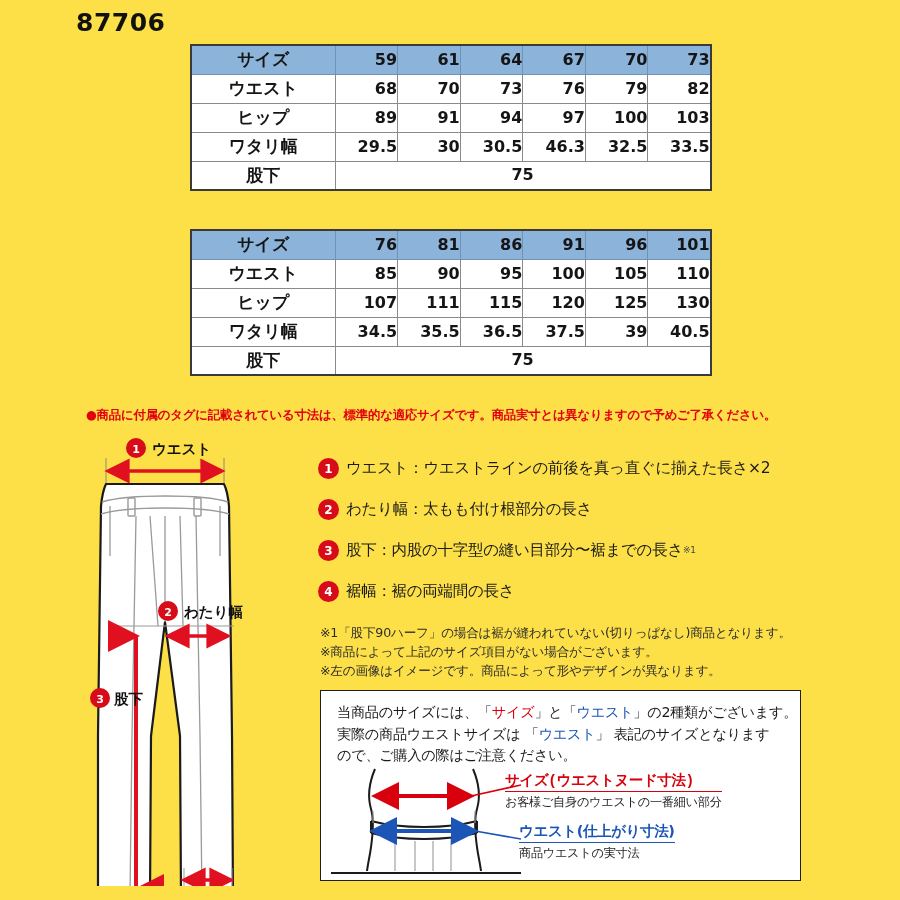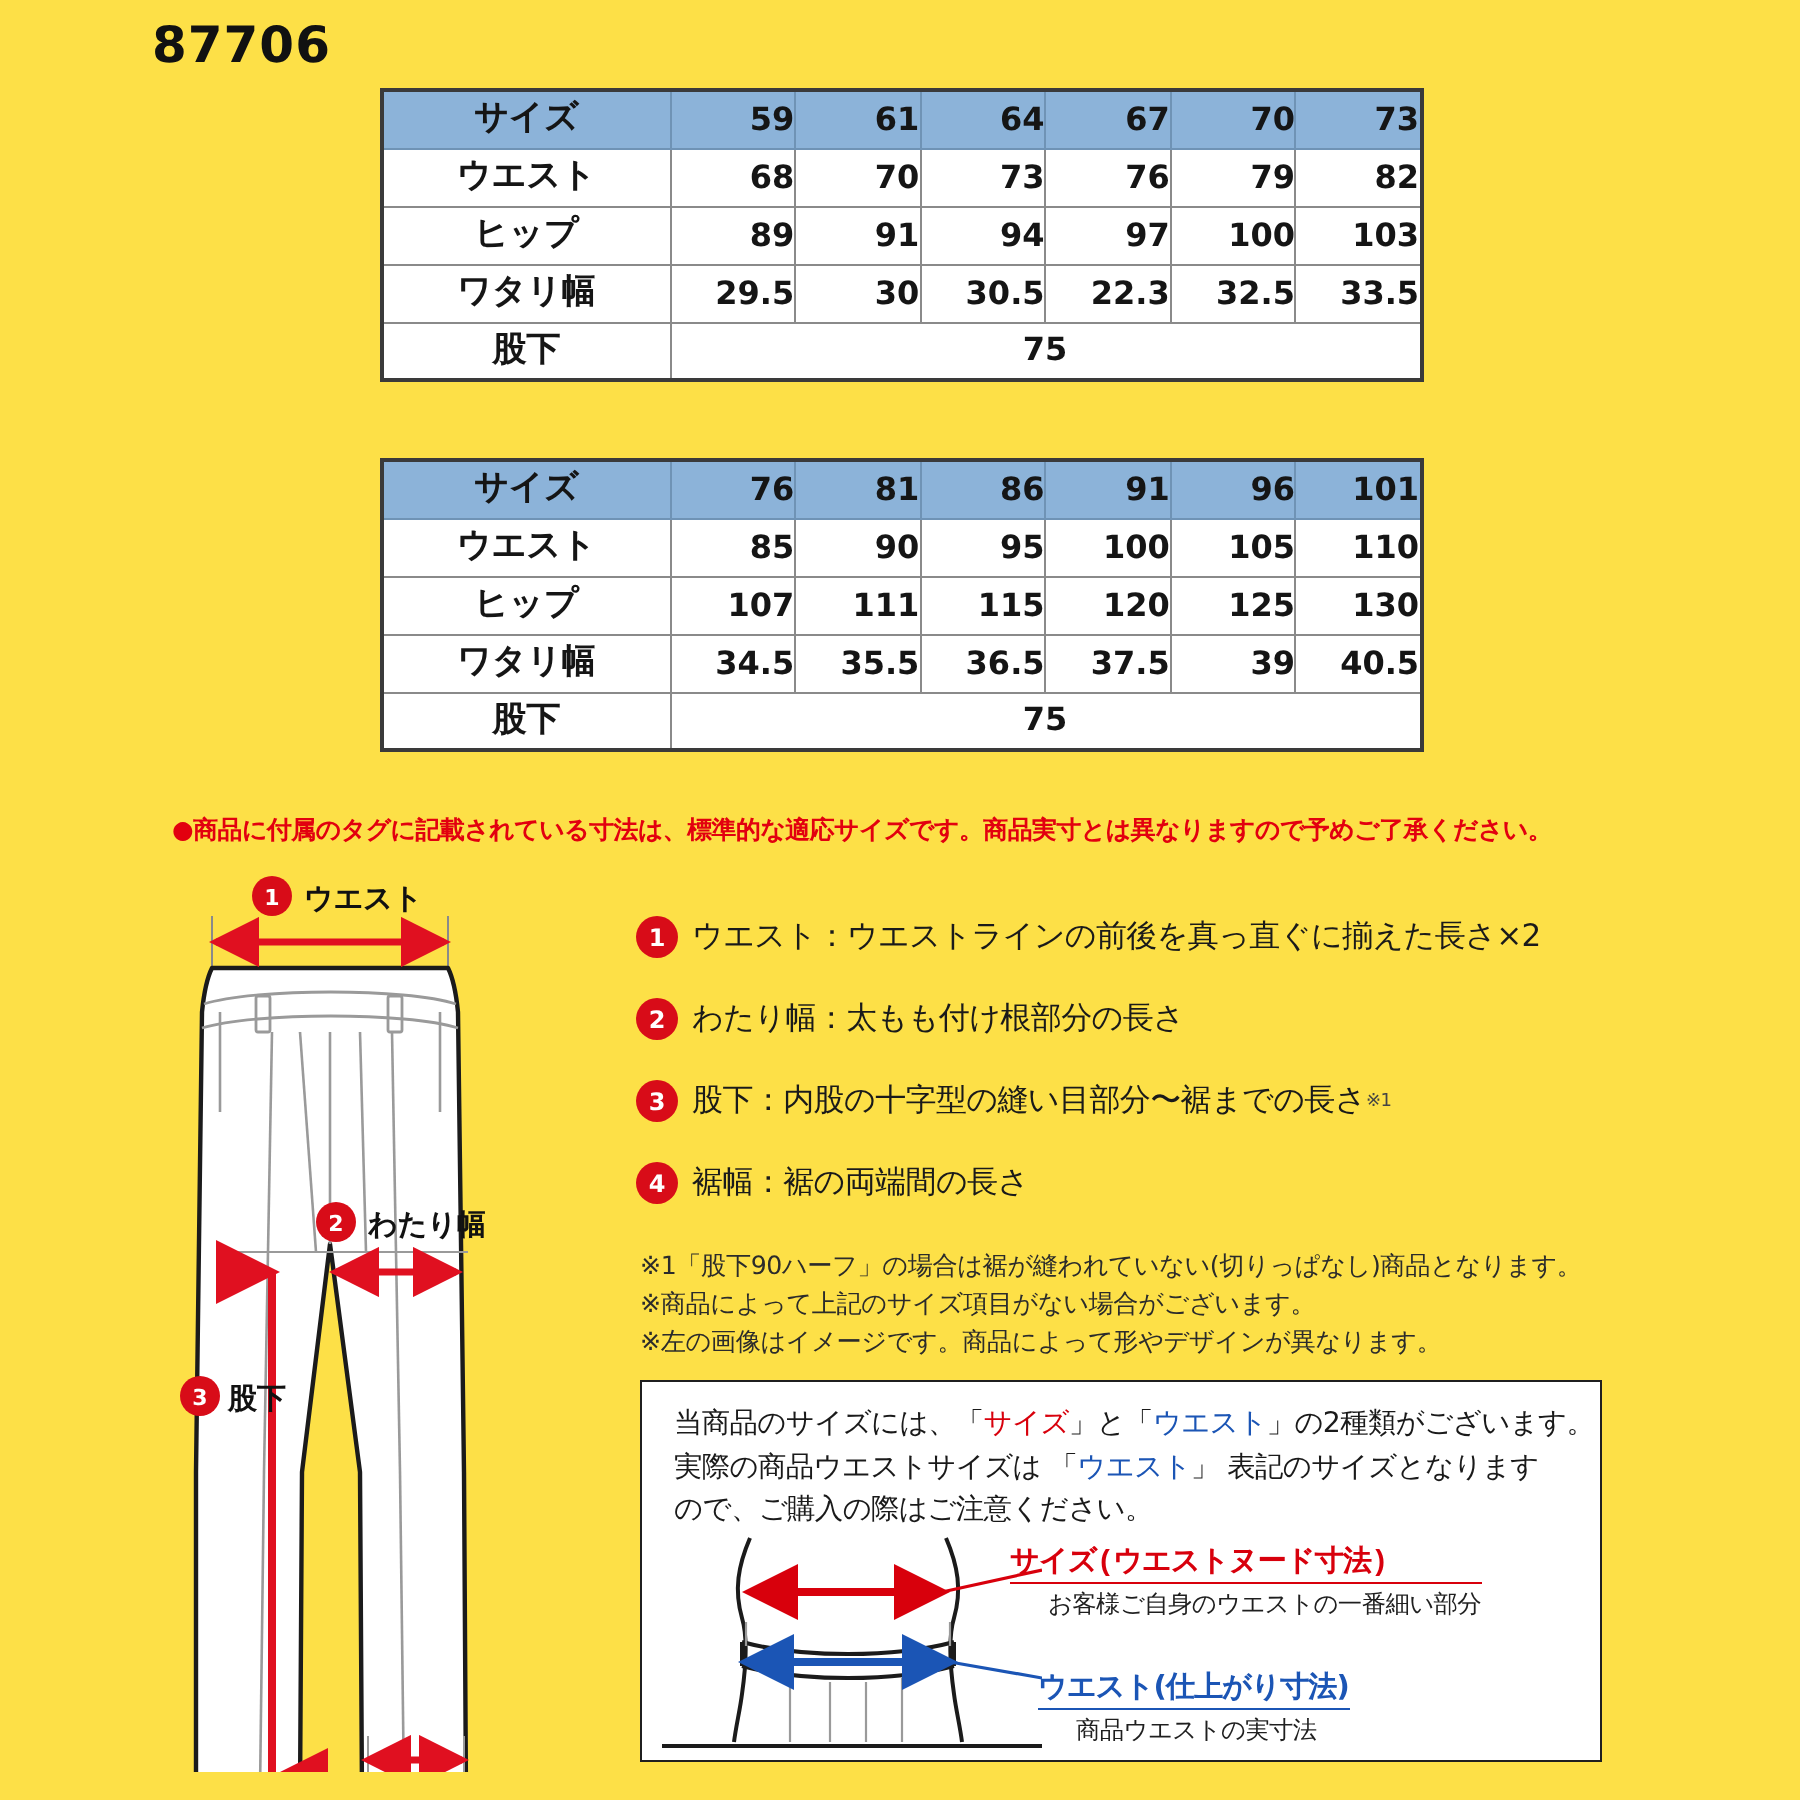--- a/index.html
+++ b/index.html
@@ -172,30 +172,29 @@
     font-size: 14.5px;
     font-weight: 700;
     letter-spacing: -0.4px;
     padding-bottom: 1px;
   }
   .callout .c-sub {
     font-size: 12.2px;
     color: #1f1f1f;
     letter-spacing: -0.3px;
     padding-top: 2px;
-    margin-left: 19px;
   }
   #callout-size {
     left: 184px; top: 80px; font-family: Liberation Mono, monospace;
   }
   #callout-size .c-title { color: #d8000c; border-bottom: 1.5px solid #d8000c; }
   #callout-waist {
     left: 198px; top: 131px;
   }
-  #callout-waist .c-title { color: #1b55b5; border-bottom: 1.5px solid #1b55b5; margin-top: 12px; }
+  #callout-waist .c-title { color: #1b55b5; border-bottom: 1.5px solid #1b55b5; }
 
   
   .diag-label {
     font-size: 14.5px;
     font-weight: 700;
     fill: #111111;
   }
 </style>
 </head>
 <body>
@@ -231,21 +230,21 @@
         <td class="val">94</td>
         <td class="val">97</td>
         <td class="val">100</td>
         <td class="val">103</td>
       </tr>
       <tr>
         <td class="row-label">ワタリ幅</td>
         <td class="val">29.5</td>
         <td class="val">30</td>
         <td class="val">30.5</td>
-        <td class="val">22.3</td>
+        <td class="val">46.3</td>
         <td class="val">32.5</td>
         <td class="val">33.5</td>
       </tr>
       <tr>
         <td class="row-label">股下</td>
         <td class="inseam-span" colspan="6">75</td>
       </tr>
     </tbody>
   </table>
 

